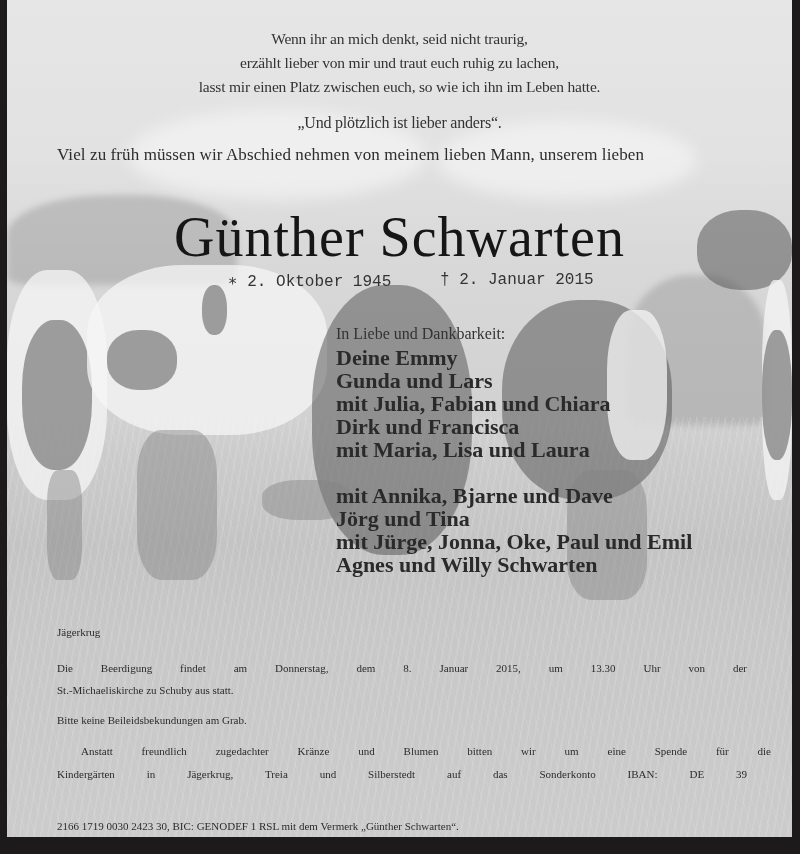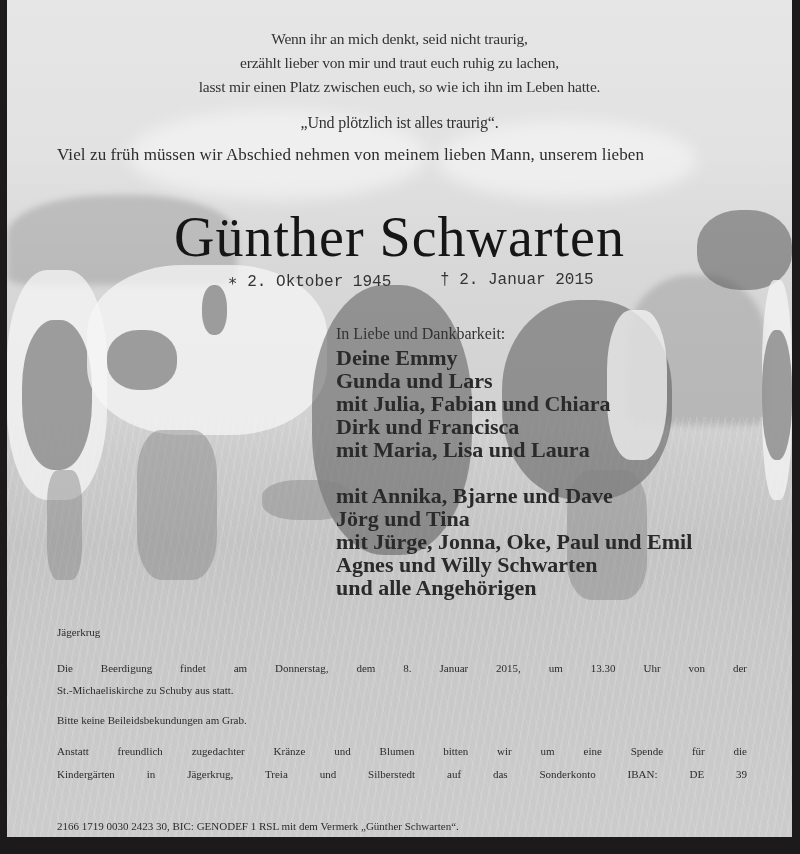--- a/index.html
+++ b/index.html
@@ -64,46 +64,45 @@
 
     <div class="cow-dark" style="left:690px;top:210px;width:95px;height:80px;"></div>
     <div class="cow-white" style="left:755px;top:280px;width:30px;height:220px;"></div>
     <div class="cow-dark" style="left:755px;top:330px;width:30px;height:130px;"></div>
   </div>
 
   <div class="text poem" style="top:30px;">Wenn ihr an mich denkt, seid nicht traurig,</div>
   <div class="text poem" style="top:54px;">erzählt lieber von mir und traut euch ruhig zu lachen,</div>
   <div class="text poem" style="top:78px;">lasst mir einen Platz zwischen euch, so wie ich ihn im Leben hatte.</div>
 
-  <div class="text poem" style="top:114px;font-size:16px;">„Und plötzlich ist alles traurig“.</div>
+  <div class="text poem" style="top:114px;font-size:16px;">„Und plötzlich ist lieber anders“.</div>
 
   <div class="text intro" style="top:145px;">Viel zu früh müssen wir Abschied nehmen von meinem lieben Mann, unserem lieben</div>
 
   <div class="text name">Günther Schwarten</div>
 
   <div class="text date" style="left:221px;top:271px;">∗ 2. Oktober 1945</div>
   <div class="text date" style="left:433px;top:271px;">† 2. Januar 2015</div>
 
   <div class="text family-head">In Liebe und Dankbarkeit:</div>
 
   <div class="text family" style="top:346px;">Deine Emmy</div>
   <div class="text family" style="top:369px;">Gunda und Lars</div>
   <div class="text family" style="top:392px;">mit Julia, Fabian und Chiara</div>
   <div class="text family" style="top:415px;">Dirk und Francisca</div>
   <div class="text family" style="top:438px;">mit Maria, Lisa und Laura</div>
   <div class="text family" style="top:484px;">mit Annika, Bjarne und Dave</div>
   <div class="text family" style="top:507px;">Jörg und Tina</div>
   <div class="text family" style="top:530px;">mit Jürge, Jonna, Oke, Paul und Emil</div>
   <div class="text family" style="top:553px;">Agnes und Willy Schwarten</div>
-  <div class="text family" style="top:576px;">und alle Angehörigen</div>
 
   <div class="text footer" style="top:626px;">Jägerkrug</div>
 
   <div class="text footer justify" style="top:662px;">Die Beerdigung findet am Donnerstag, dem 8. Januar 2015, um 13.30 Uhr von der</div>
   <div class="text footer" style="top:684px;">St.-Michaeliskirche zu Schuby aus statt.</div>
 
   <div class="text footer" style="top:714px;">Bitte keine Beileidsbekundungen am Grab.</div>
 
-  <div class="text footer justify" style="top:745px;">Anstatt freundlich zugedachter Kränze und Blumen bitten wir um eine Spende für die</div>
+  <div class="text footer justify" style="top:745px;margin-left:24px;">Anstatt freundlich zugedachter Kränze und Blumen bitten wir um eine Spende für die</div>
   <div class="text footer justify" style="top:768px;">Kindergärten in Jägerkrug, Treia und Silberstedt auf das Sonderkonto IBAN: DE 39</div>
   <div class="text footer" style="top:791px;margin-top:29px;">2166 1719 0030 2423 30, BIC: GENODEF 1 RSL mit dem Vermerk „Günther Schwarten“.</div>
 
 </div>
 
 </body></html>

